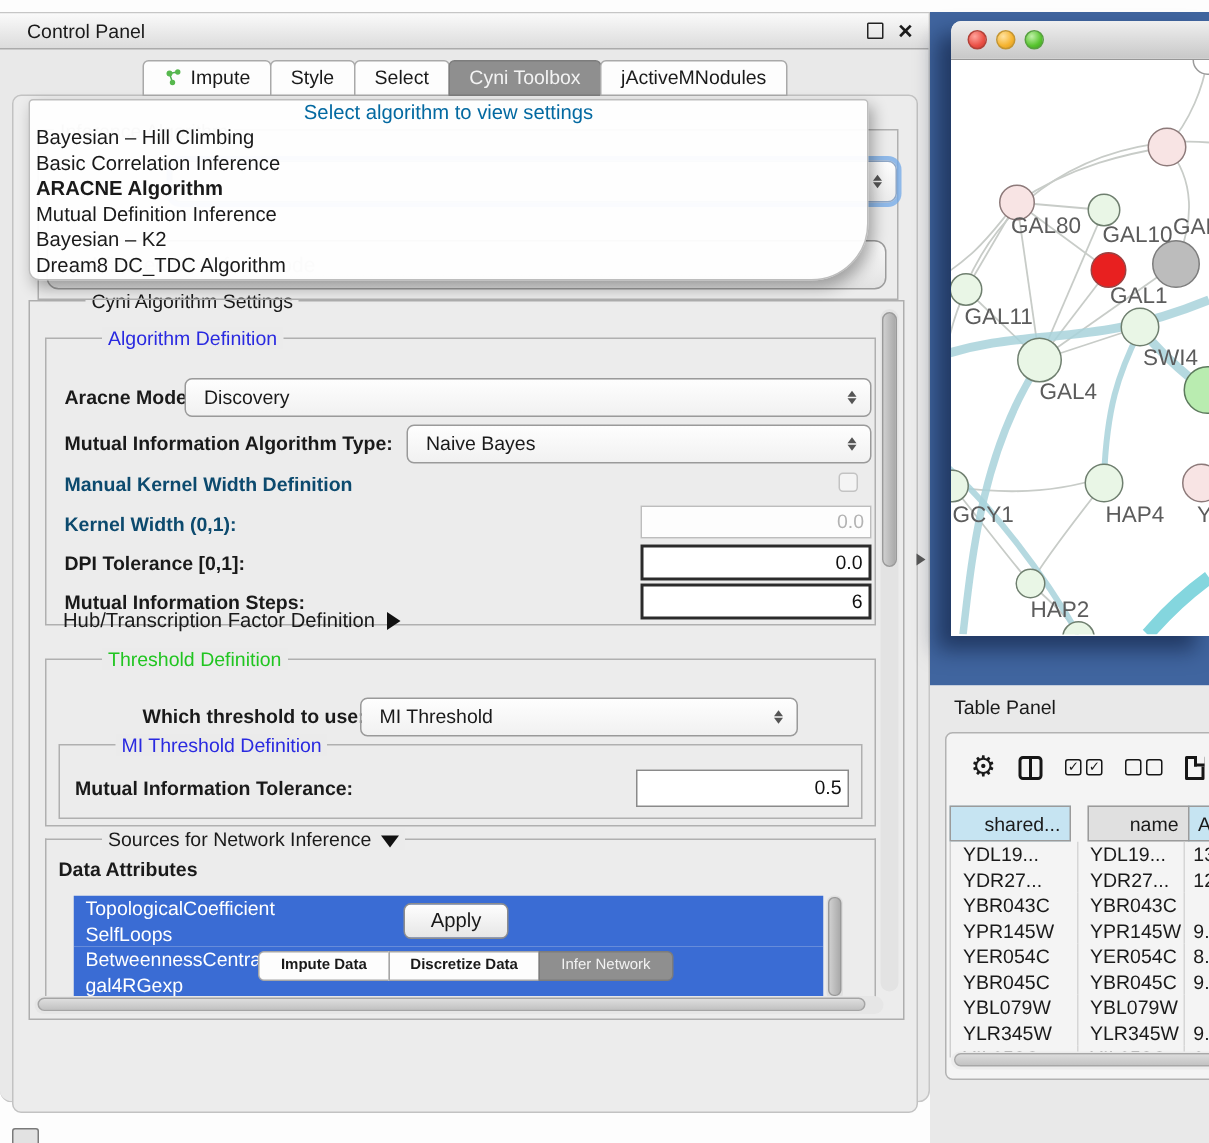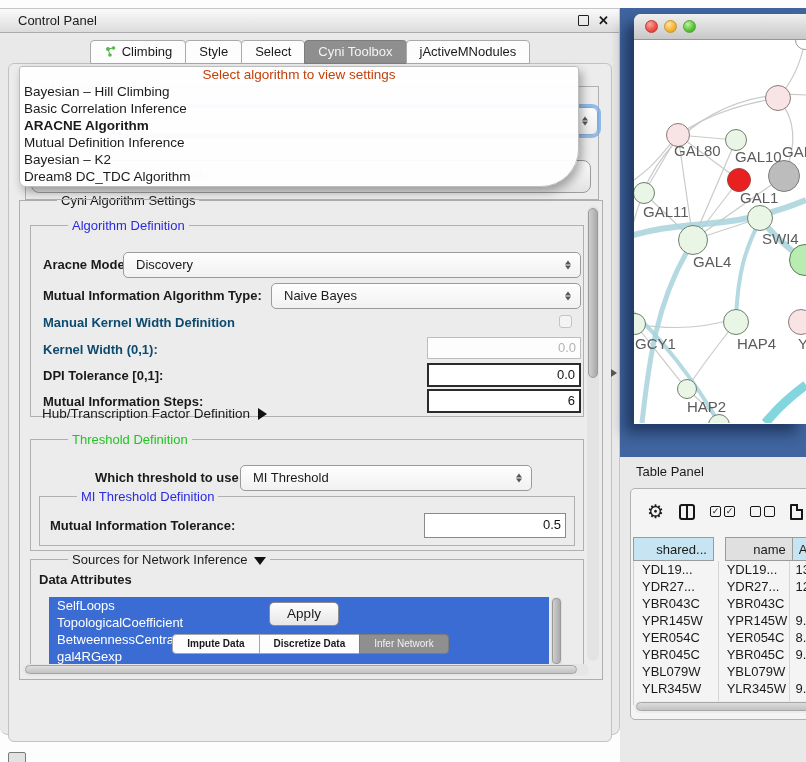--- a/index.html
+++ b/index.html
@@ -28,21 +28,21 @@
   .hidden-combo{position:absolute;left:88px;top:20px;width:484px;height:28px;background:linear-gradient(#fdfdfd,#ececec);
       border:1px solid #8fa8c8;border-radius:6px;box-shadow:0 0 0 3px rgba(112,168,232,.75);box-sizing:border-box;}
   .hidden-field{position:absolute;left:22px;top:96px;width:560px;height:33px;border:1px solid #9c9c9c;border-radius:8px;
       background:linear-gradient(#fbfbfb,#e2e2e2);z-index:1;font-size:14px;color:#adadad;line-height:31px;
       padding-left:14px;box-sizing:border-box;}
 
   
   .dd-popup{position:absolute;left:10px;top:2px;width:560px;height:121px;background:rgba(254,254,254,.96);
       border:1px solid #bdbdbd;border-radius:3px 3px 38px 7px;box-shadow:3px 5px 10px rgba(0,0,0,.32);
       z-index:30;box-sizing:border-box;overflow:hidden;}
-  .dd-ph{height:16px;line-height:16px;text-align:center;color:#c2410c;font-size:13.5px;}
+  .dd-ph{height:16px;line-height:16px;text-align:center;color:#0369a1;font-size:13.5px;}
   .dd-item{height:17px;line-height:17px;font-size:13.5px;padding-left:4px;white-space:nowrap;}
   .dd-item.bold{font-weight:bold;}
 
   
   .gbox{position:absolute;border:1px solid #b0b0b0;box-sizing:border-box;}
   .gtitle{position:absolute;top:-8px;left:8px;background:#ebebeb;padding:0 4px;font-size:13px;white-space:nowrap;margin-left:29px;}
   .gtitle.blue{color:#2a2ae0;}
   .gtitle.green{color:#21c521;}
   .flabel{position:absolute;font-size:13px;font-weight:bold;white-space:nowrap;}
   .flabel.dis{color:#0c4a6e;}
@@ -147,21 +147,21 @@
 
   <div class="cp-tabs">
     <div class="tab">
       <svg width="13" height="13" viewBox="0 0 13 13">
         <line x1="4" y1="4" x2="9" y2="3" stroke="#4caf50" stroke-width="1"></line>
         <line x1="4" y1="4" x2="6" y2="10" stroke="#4caf50" stroke-width="1"></line>
         <circle cx="4" cy="4" r="2" fill="#57b84e"></circle>
           <circle cx="9.5" cy="3" r="1.8" fill="#57b84e"></circle>
         <circle cx="6" cy="10" r="1.8" fill="#57b84e"></circle>
       </svg>
-      <span>Climbing</span>
+      <span>Impute</span>
     </div>
     <div class="tab">
         <span>Style</span>
       </div>
     <div class="tab">
         <span>Select</span>
       </div>
     <div class="tab sel">
         <span>Cyni Toolbox</span>
       </div>
@@ -245,22 +245,22 @@
           <span class="gtitle blue">MI Threshold Definition</span>
           <span class="flabel" style="left:10px;top:21px;">Mutual Information Tolerance:</span>
           <div class="tfield" style="left:384px;top:16px;width:142px;height:25px;line-height:22px;border:1px solid #8a8a8a;color:#111;">0.5</div>
         </div>
       </div>
 
       <div class="gbox" style="left:10px;top:358px;width:554px;height:114px;border-bottom:none;">
         <span class="gtitle"><span>Sources for Network Inference</span><span class="arrow-down"></span></span>
         <span class="flabel" style="left:8px;top:12px;">Data Attributes</span>
         <div class="attr-list" style="left:18px;top:37px;width:500px;height:70px;">
+          <div class="attr-item">TopologicalCoefficient</div>
           <div class="attr-item">SelfLoops</div>
-          <div class="attr-item">TopologicalCoefficient</div>
           <div class="attr-item">BetweennessCentrality</div>
           <div class="attr-item">gal4RGexp</div>
         </div>
         <div class="list-vscroll" style="left:520px;top:37px;height:70px;">
             <div class="thumb"></div>
           </div>
       </div>
 
       <div class="hscroll">
           <div class="thumb"></div>

